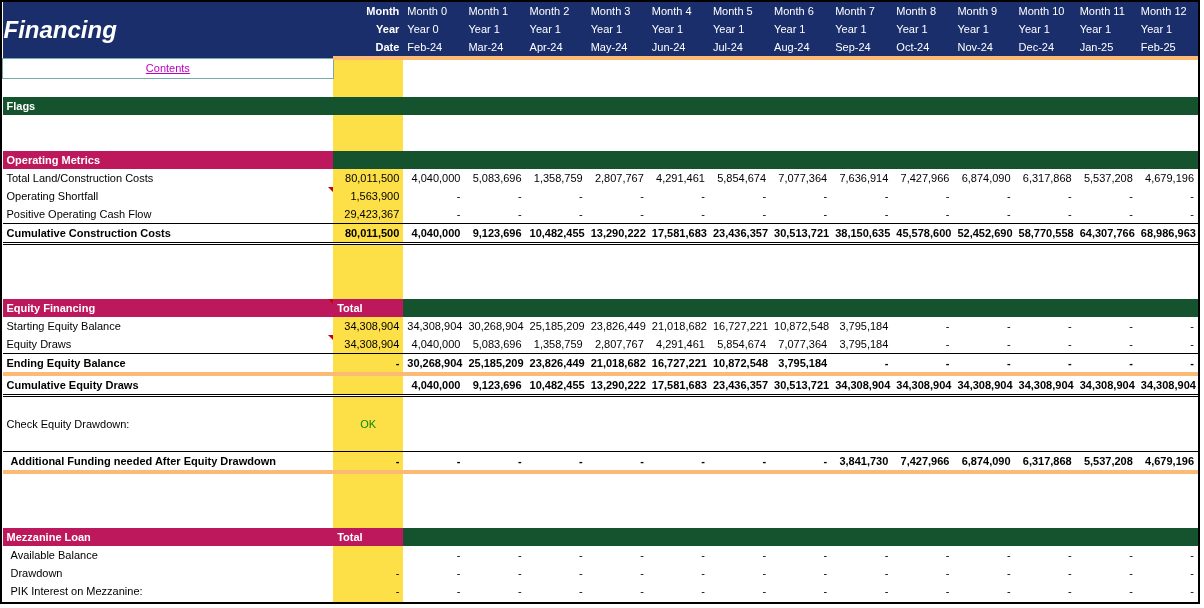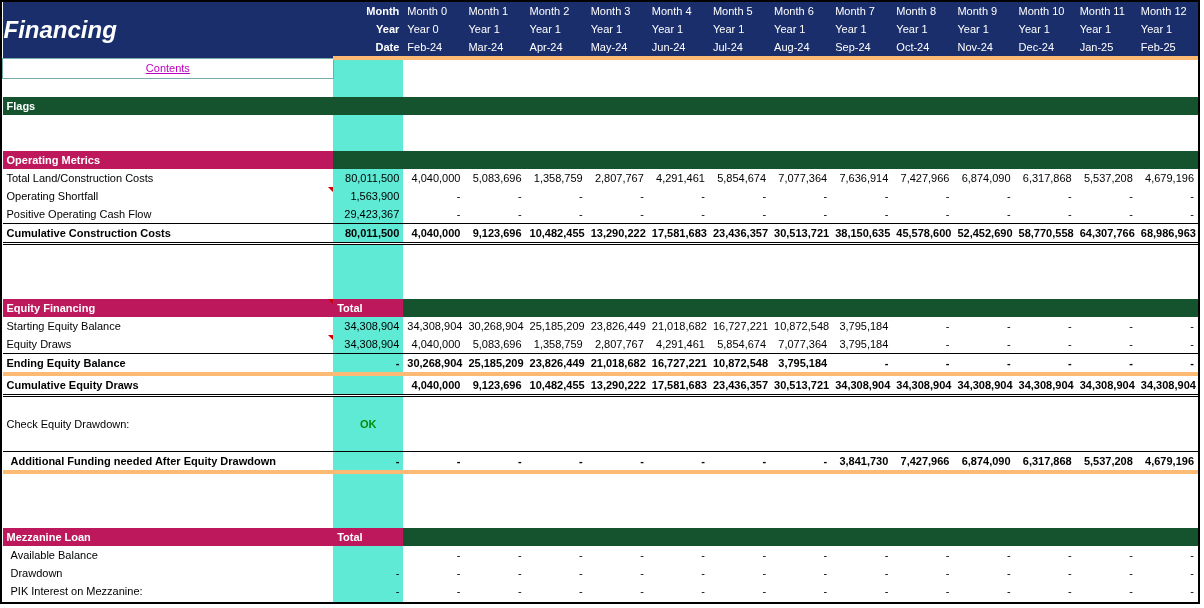--- a/index.html
+++ b/index.html
@@ -5,30 +5,30 @@
   html,body{margin:0;padding:0;background:#fff;font-family:Arial,Helvetica,sans-serif;font-size:11px;color:#000}
   .page{border:2px solid #000;width:1200px;height:604px;overflow:hidden;position:relative;box-sizing:border-box}
   table{border-collapse:collapse;width:100%;table-layout:fixed}
   td{padding:1px 4px;height:16px;vertical-align:middle;white-space:nowrap;overflow:hidden}
   .hdr{background:#1a2e6b;color:#fff}
   .title{font-size:24px;font-weight:bold;font-style:italic;padding:4px 1px}
   .hdr td{}
   .rlabel{text-align:right;font-weight:bold}
   .section{background:#14532d;color:#fff;font-weight:bold}
   .sectionR{background:#be185d;color:#fff;font-weight:bold;}
-  .totalcol{background:#5eead4;text-align:right}
+  .totalcol{background:#fde047;text-align:right}
   .num{text-align:right}
   .label{}
   .labelL{text-align:left;padding-left:8px}
   .bold{font-weight:bold}
   .btop{border-top:1px solid #000}
   .bbot{border-bottom:4px solid #fdba74}
   .dbbot td{border-bottom:3px double #000}
   .link{color:#c000c0;text-decoration:underline;text-align:center;padding-left:4px}
-  .ok{color:#0a8a0a;font-weight:bold;text-align:center}
+  .ok{color:#0a8a0a;font-weight:normal;text-align:center}
   .redcorner{position:relative}
   .redcorner::after{content:"";position:absolute;top:0;right:0;width:0;height:0;border-left:5px solid transparent;border-top:5px solid #c00}
   col.c0{width:330px}
   col.c1{width:70px}
   col.cm{width:61px}
 </style>
 </head>
 <body>
 
 <div class="page">

